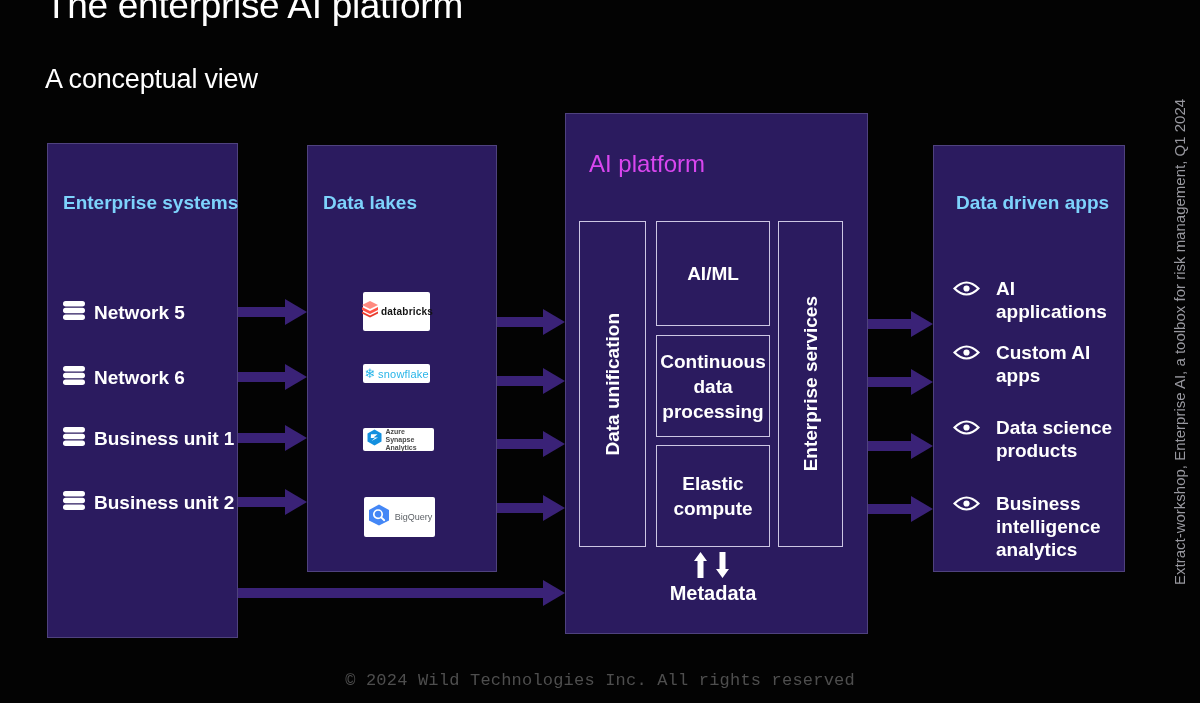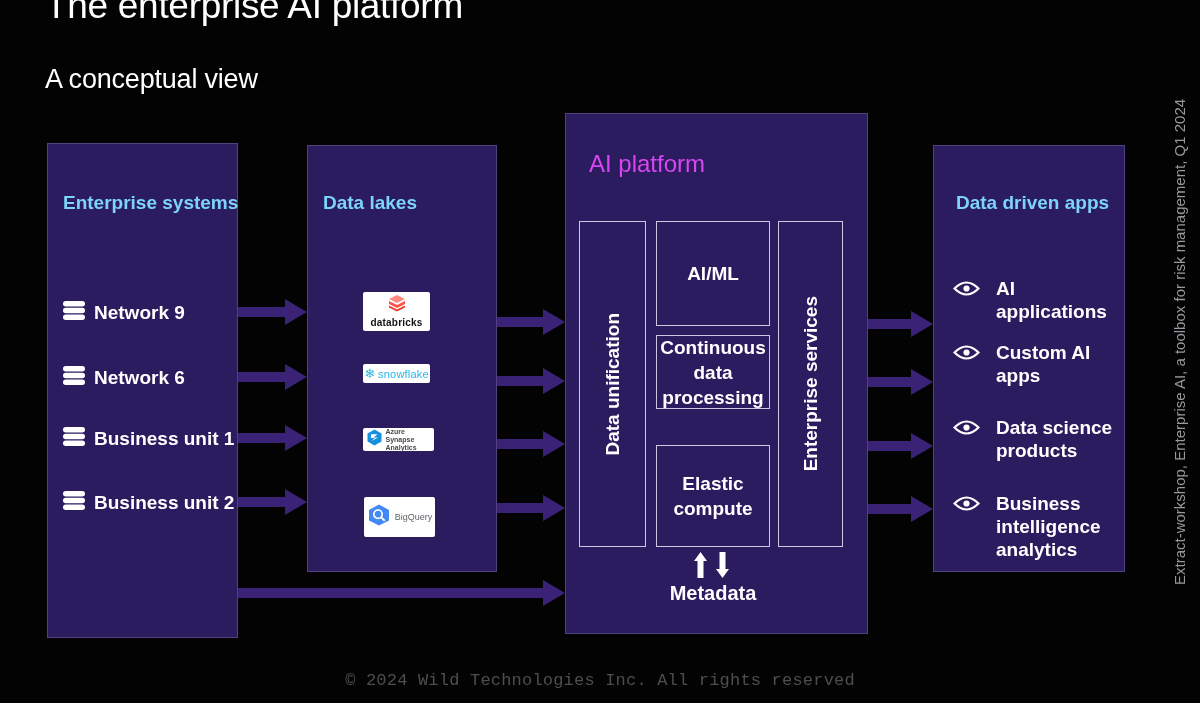--- a/index.html
+++ b/index.html
@@ -20,38 +20,38 @@
   .ent-box{left:47px;top:143px;width:191px;height:495px;}
   .lakes-box{left:307px;top:145px;width:190px;height:427px;}
   .ai-box{left:565px;top:113px;width:303px;height:521px;}
   .apps-box{left:933px;top:145px;width:192px;height:427px;}
 
   .sys-item{position:absolute;left:15px;display:flex;align-items:center;gap:9px;}
   .sys-item .label{font-size:19px;font-weight:700;color:#ffffff;white-space:nowrap;}
 
   .logo-card{position:absolute;background:#ffffff;border-radius:2px;display:flex;align-items:center;
     justify-content:center;box-sizing:border-box;}
-  .card-databricks{left:55px;top:146px;width:67px;height:39px;flex-direction:column;gap:1px;}
+  .card-databricks{left:55px;top:146px;width:67px;height:39px;flex-direction:row;gap:1px;}
   .card-databricks .wordmark{font-size:10px;font-weight:700;color:#131313;letter-spacing:0.2px;}
   .card-snowflake{left:55px;top:218px;width:67px;height:19px;gap:3px;}
   .card-snowflake .flake{color:#29b5e8;font-size:13px;line-height:13px;}
   .card-snowflake .wordmark{font-size:11px;font-weight:400;color:#29b5e8;letter-spacing:0.2px;}
   .card-azure{left:55px;top:282px;width:71px;height:23px;gap:3px;padding:2px;}
   .card-azure .wordmark{font-size:7px;line-height:8px;font-weight:700;color:#4a4a4a;width:46px;}
   .card-bigquery{left:56px;top:351px;width:71px;height:40px;gap:4px;}
   .card-bigquery .wordmark{font-size:9px;font-weight:400;color:#5f6368;}
 
   .ai-title{position:absolute;left:23px;top:36px;font-size:24px;font-weight:400;color:#d946ef;white-space:nowrap;}
   .module{position:absolute;border:1.5px solid #ccc6e3;box-sizing:border-box;display:flex;
     align-items:center;justify-content:center;text-align:center;color:#ffffff;font-weight:700;font-size:19px;line-height:25px;}
   .rail-left{left:13px;top:107px;width:67px;height:326px;}
   .rail-right{left:212px;top:107px;width:65px;height:326px;}
   .rail-text{writing-mode:vertical-rl;transform:rotate(180deg);white-space:nowrap;font-size:19px;font-weight:700;color:#ffffff;}
   .mod-aiml{left:90px;top:107px;width:114px;height:105px;}
-  .mod-cont{left:90px;top:221px;width:114px;height:74px;padding:0 2px;}
+  .mod-cont{left:90px;top:221px;width:114px;height:102px;padding:0 2px;}
   .mod-elastic{left:90px;top:331px;width:114px;height:102px;padding:0 12px;}
   .meta-arrows{position:absolute;left:90px;top:438px;width:114px;display:flex;justify-content:center;}
   .meta-label{position:absolute;left:60px;top:468px;width:174px;text-align:center;font-size:20px;
     font-weight:700;color:#ffffff;}
 
   .app-item{position:absolute;left:19px;display:flex;align-items:flex-start;gap:16px;}
   .app-item .eye{flex:0 0 auto;margin-top:3px;}
   .app-item .label{font-size:19px;line-height:23px;font-weight:700;color:#ffffff;width:118px;}
 
   .side-note{position:absolute;left:960px;top:356px;width:440px;height:18px;transform:rotate(-90deg);
@@ -106,21 +106,21 @@
 
   <section class="box ent-box">
     <div class="box-title" style="left:15px;top:48px;">Enterprise systems</div>
 
     <div class="sys-item" style="top:157px;">
       <span><svg width="22" height="19" viewBox="0 0 22 19">
             <rect x="0" y="0" width="22" height="5.4" rx="2.7" fill="#fff"></rect>
             <rect x="0" y="6.8" width="22" height="5.4" rx="2.7" fill="#fff"></rect>
             <rect x="0" y="13.6" width="22" height="5.4" rx="2.7" fill="#fff"></rect>
           </svg></span>
-      <span class="label">Network 9</span>
+      <span class="label">Network 5</span>
     </div>
     <div class="sys-item" style="top:222px;">
       <span><svg width="22" height="19" viewBox="0 0 22 19">
             <rect x="0" y="0" width="22" height="5.4" rx="2.7" fill="#fff"></rect>
             <rect x="0" y="6.8" width="22" height="5.4" rx="2.7" fill="#fff"></rect>
             <rect x="0" y="13.6" width="22" height="5.4" rx="2.7" fill="#fff"></rect>
           </svg></span>
       <span class="label">Network 6</span>
     </div>
     <div class="sys-item" style="top:283px;">

